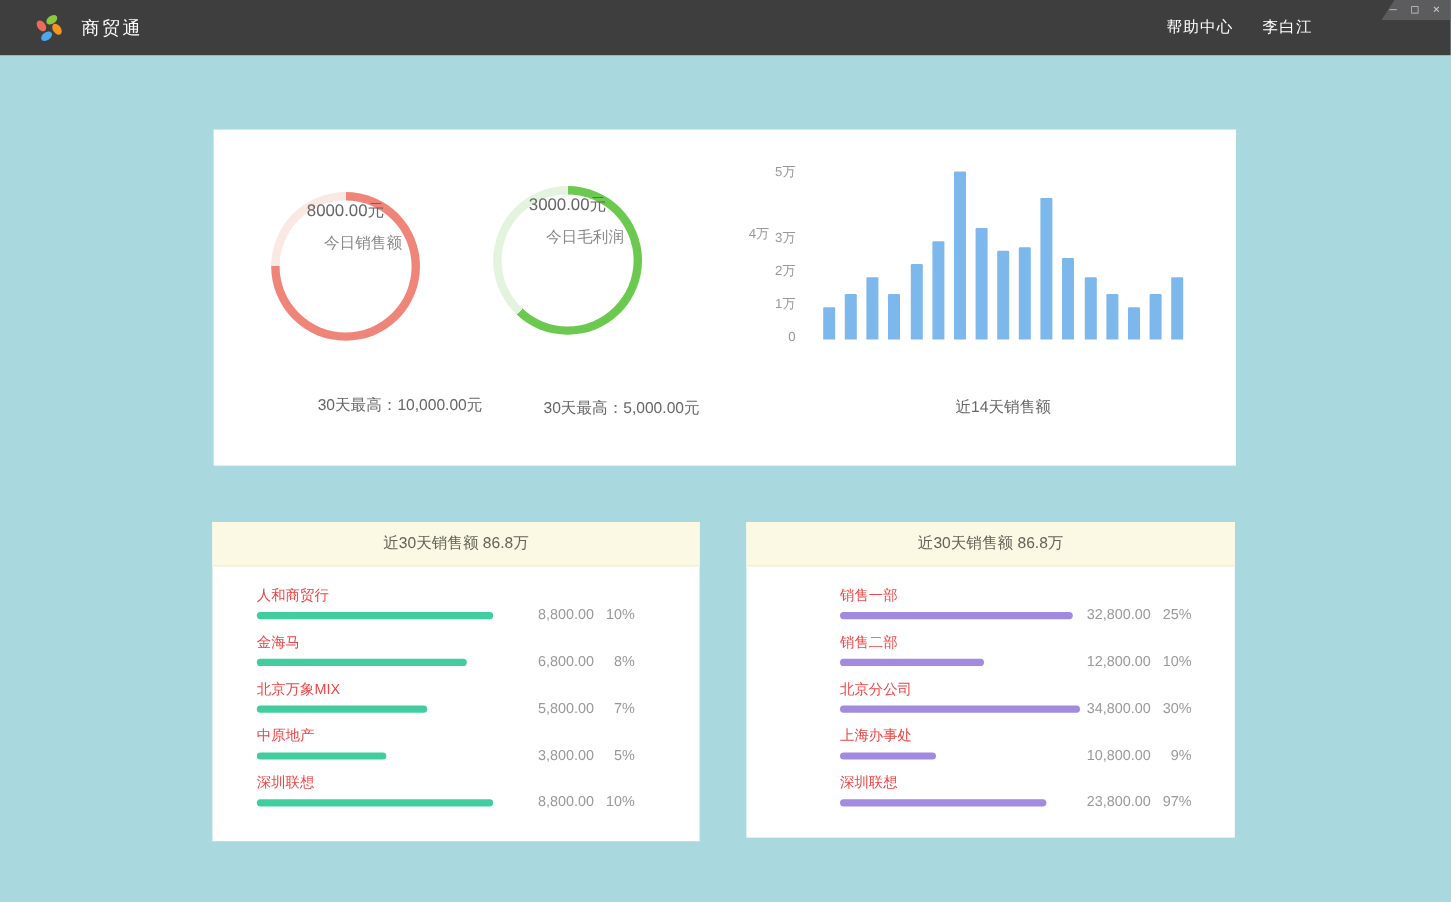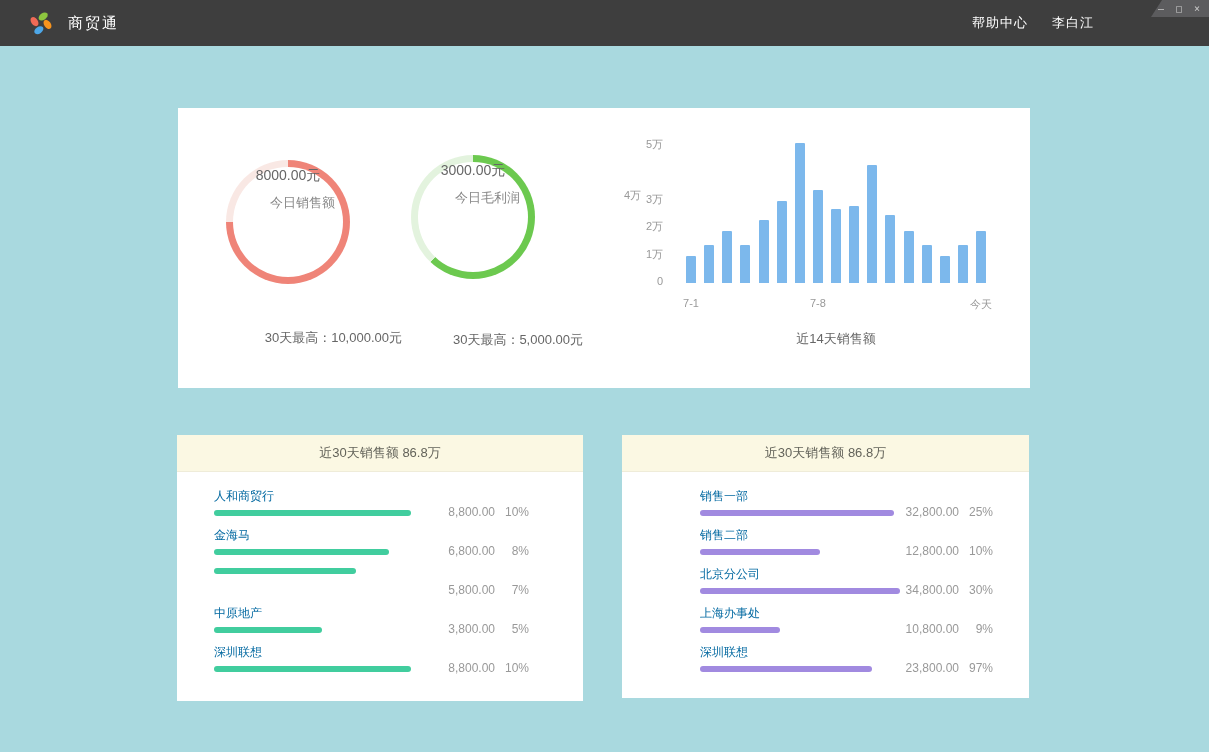--- a/index.html
+++ b/index.html
@@ -53,21 +53,21 @@
   
   .card-header {
     height:37px; background:#fbf8e3; border-bottom:1px solid #efecd9;
     display:flex; align-items:center; justify-content:center;
     font-size:13px; color:#63635a;
   }
   .card-body { padding-top:18px; }
   .left-card  .card-body { padding-left:37px; }
   .right-card .card-body { padding-left:78px; }
   .lrow { position:relative; height:26px; margin-bottom:13px; }
-  .lrow-label { font-size:12px; color:#0369a1; margin-bottom:7px; line-height:13px; }
+  .lrow-label { font-size:12px; color:#ef4444; margin-bottom:7px; line-height:13px; }
   .lrow-bar { height:6px; border-radius:3px; }
   .lrow-values { position:absolute; bottom:-3px; display:flex; font-size:12px; color:#999; }
   .left-card  .lrow-values { right:54px; }
   .right-card .lrow-values { right:36px; }
   .lrow-value { width:72px; text-align:right; }
   .lrow-pct { width:34px; text-align:right; }
 </style>
 </head>
 <body>
 
@@ -128,25 +128,20 @@
       <div class="vbar" style="height: 74px; background: rgb(124, 184, 236);"></div>
       <div class="vbar" style="height: 76.7px; background: rgb(124, 184, 236);"></div>
       <div class="vbar" style="height: 117.8px; background: rgb(124, 184, 236);"></div>
       <div class="vbar" style="height: 68.5px; background: rgb(124, 184, 236);"></div>
       <div class="vbar" style="height: 52.1px; background: rgb(124, 184, 236);"></div>
       <div class="vbar" style="height: 38.4px; background: rgb(124, 184, 236);"></div>
       <div class="vbar" style="height: 27.4px; background: rgb(124, 184, 236);"></div>
       <div class="vbar" style="height: 38.4px; background: rgb(124, 184, 236);"></div>
       <div class="vbar" style="height: 52.1px; background: rgb(124, 184, 236);"></div>
     </div>
-  <div class="xlabels" id="xlabels">
-      <span class="xlabel" style="left: 5px;">7-1</span>
-      <span class="xlabel" style="left: 131.875px;">7-8</span>
-      <span class="xlabel" style="left: 295px;">今天</span>
-    </div>
   <div class="barchart-caption">近14天销售额</div>
 </div>
 
 <div class="card left-card">
   <div class="card-header">近30天销售额 86.8万</div>
   <div class="card-body" id="list-0">
       <div class="lrow">
         <div class="lrow-label">人和商贸行</div>
         <div class="lrow-bar" style="width: 197px; background: rgb(65, 205, 158);"></div>
         <div class="lrow-values">
@@ -156,20 +151,21 @@
       </div>
       <div class="lrow">
         <div class="lrow-label">金海马</div>
         <div class="lrow-bar" style="width: 175px; background: rgb(65, 205, 158);"></div>
         <div class="lrow-values">
           <span class="lrow-value">6,800.00</span>
           <span class="lrow-pct">8%</span>
         </div>
       </div>
       <div class="lrow">
+        <div class="lrow-label">北京万象MIX</div>
         <div class="lrow-bar" style="width: 142px; background: rgb(65, 205, 158);"></div>
         <div class="lrow-values">
           <span class="lrow-value">5,800.00</span>
           <span class="lrow-pct">7%</span>
         </div>
       </div>
       <div class="lrow">
         <div class="lrow-label">中原地产</div>
         <div class="lrow-bar" style="width: 108px; background: rgb(65, 205, 158);"></div>
         <div class="lrow-values">

